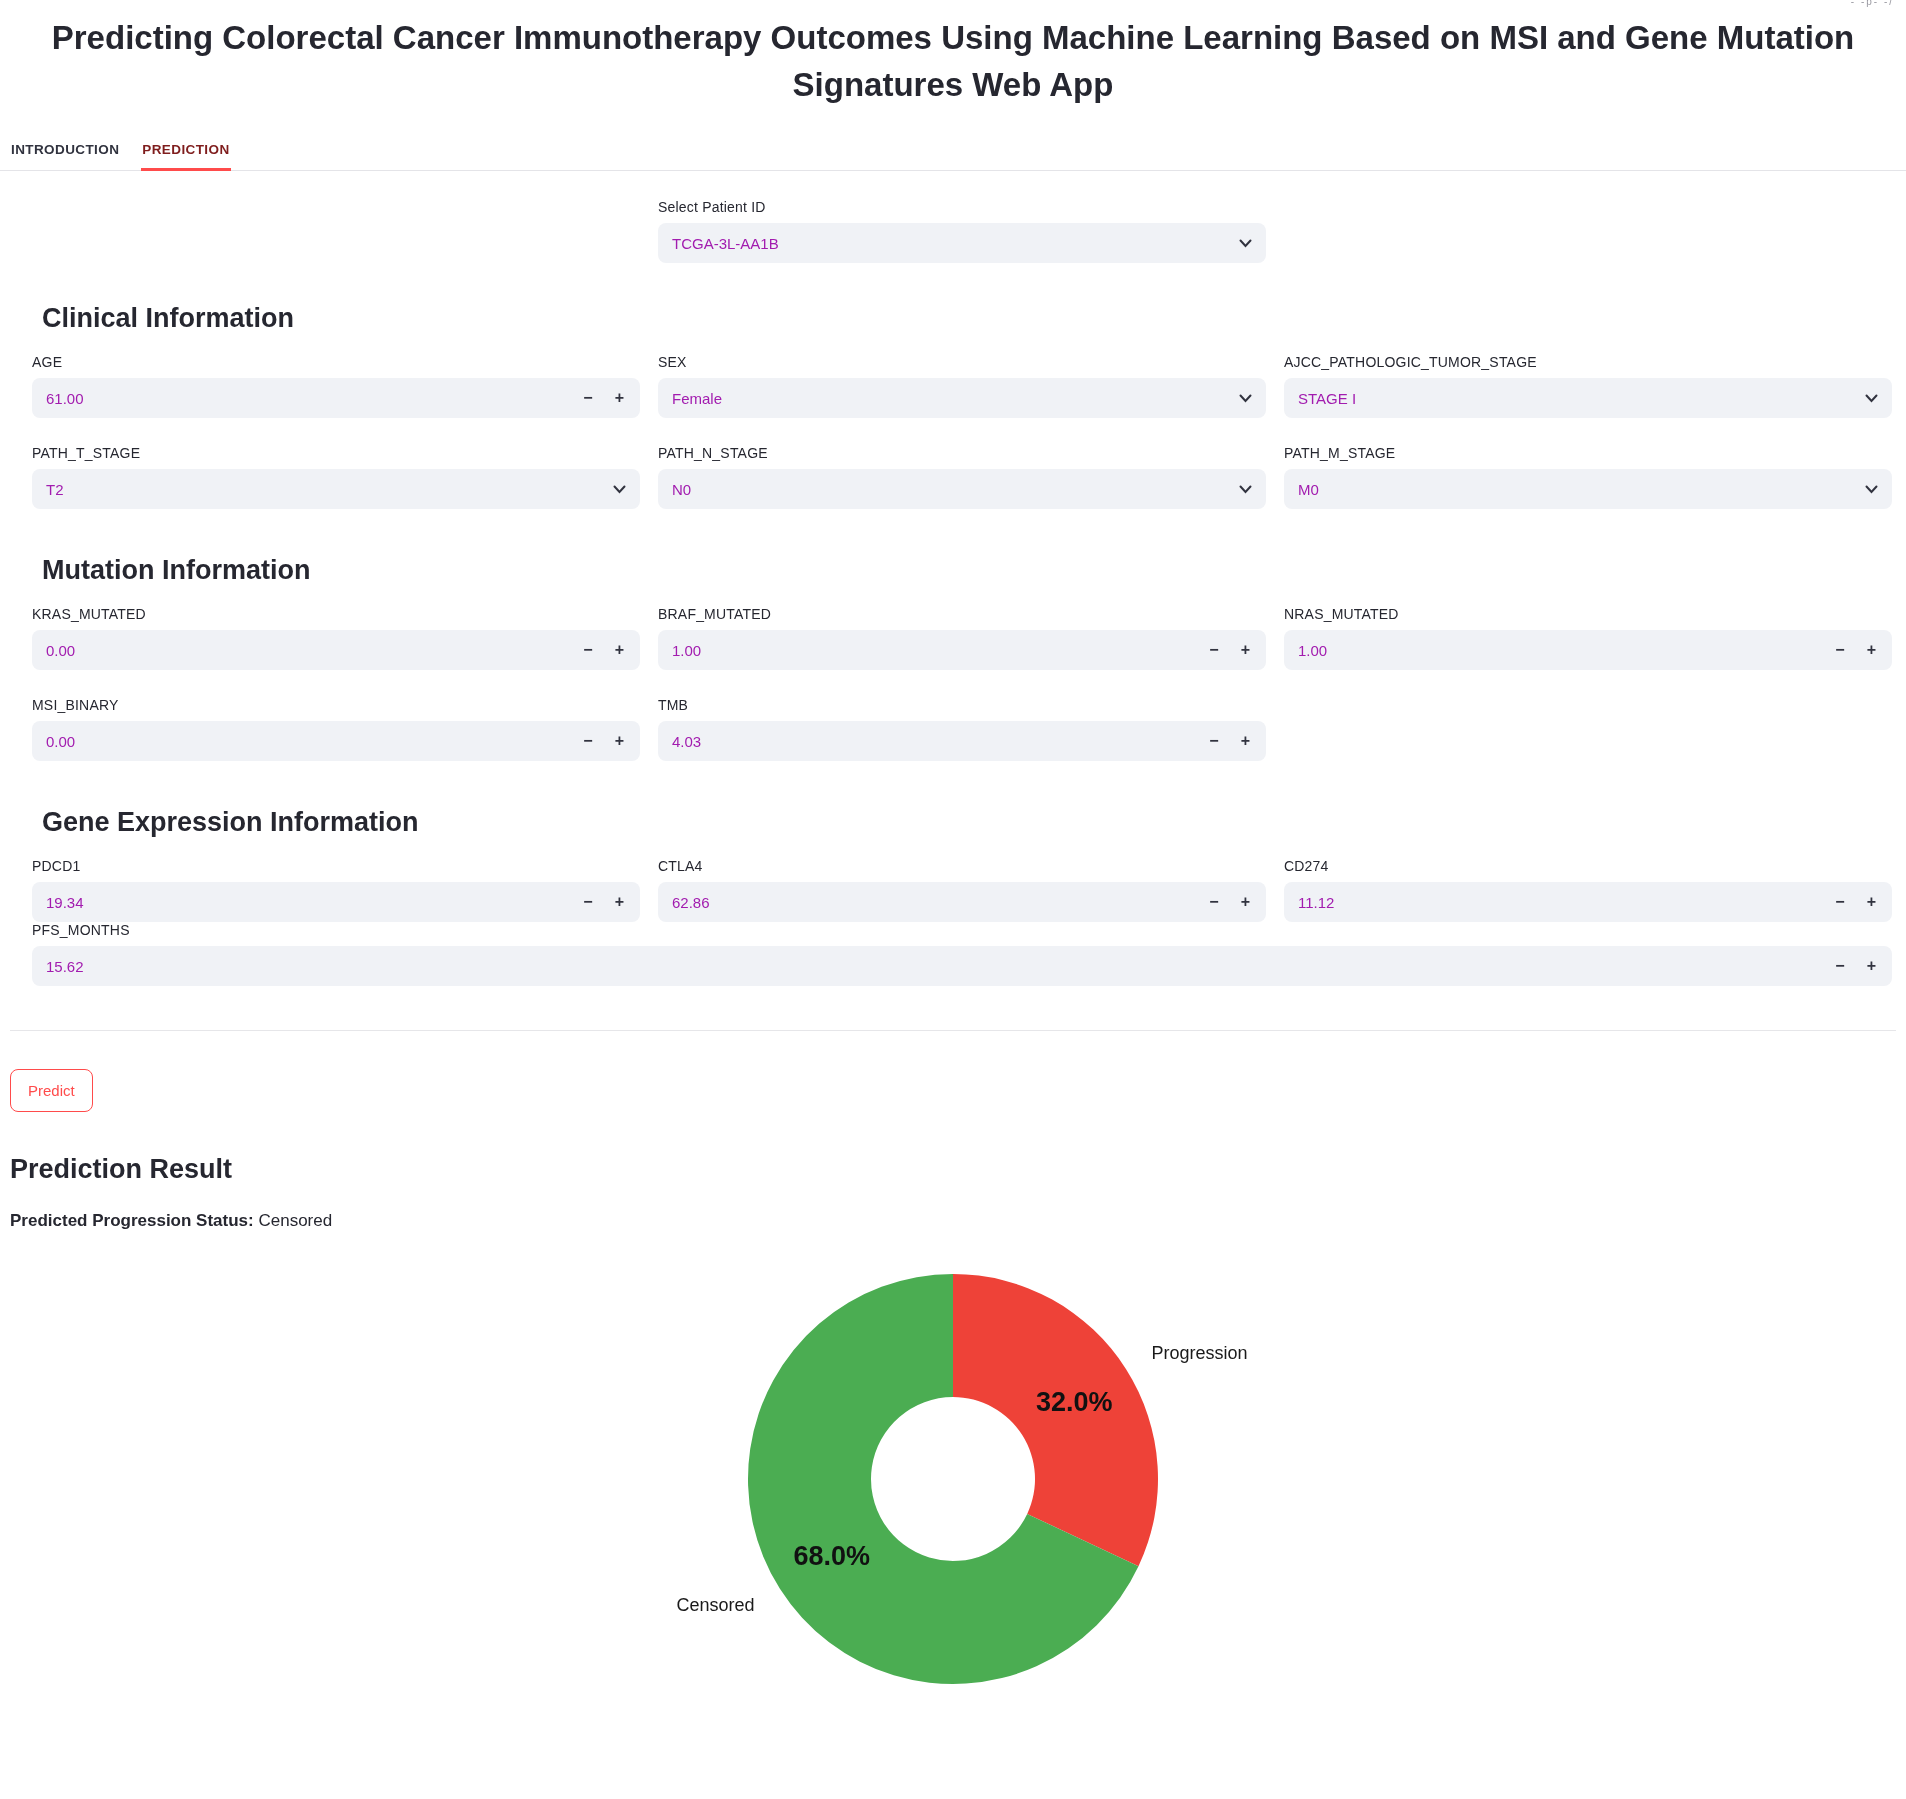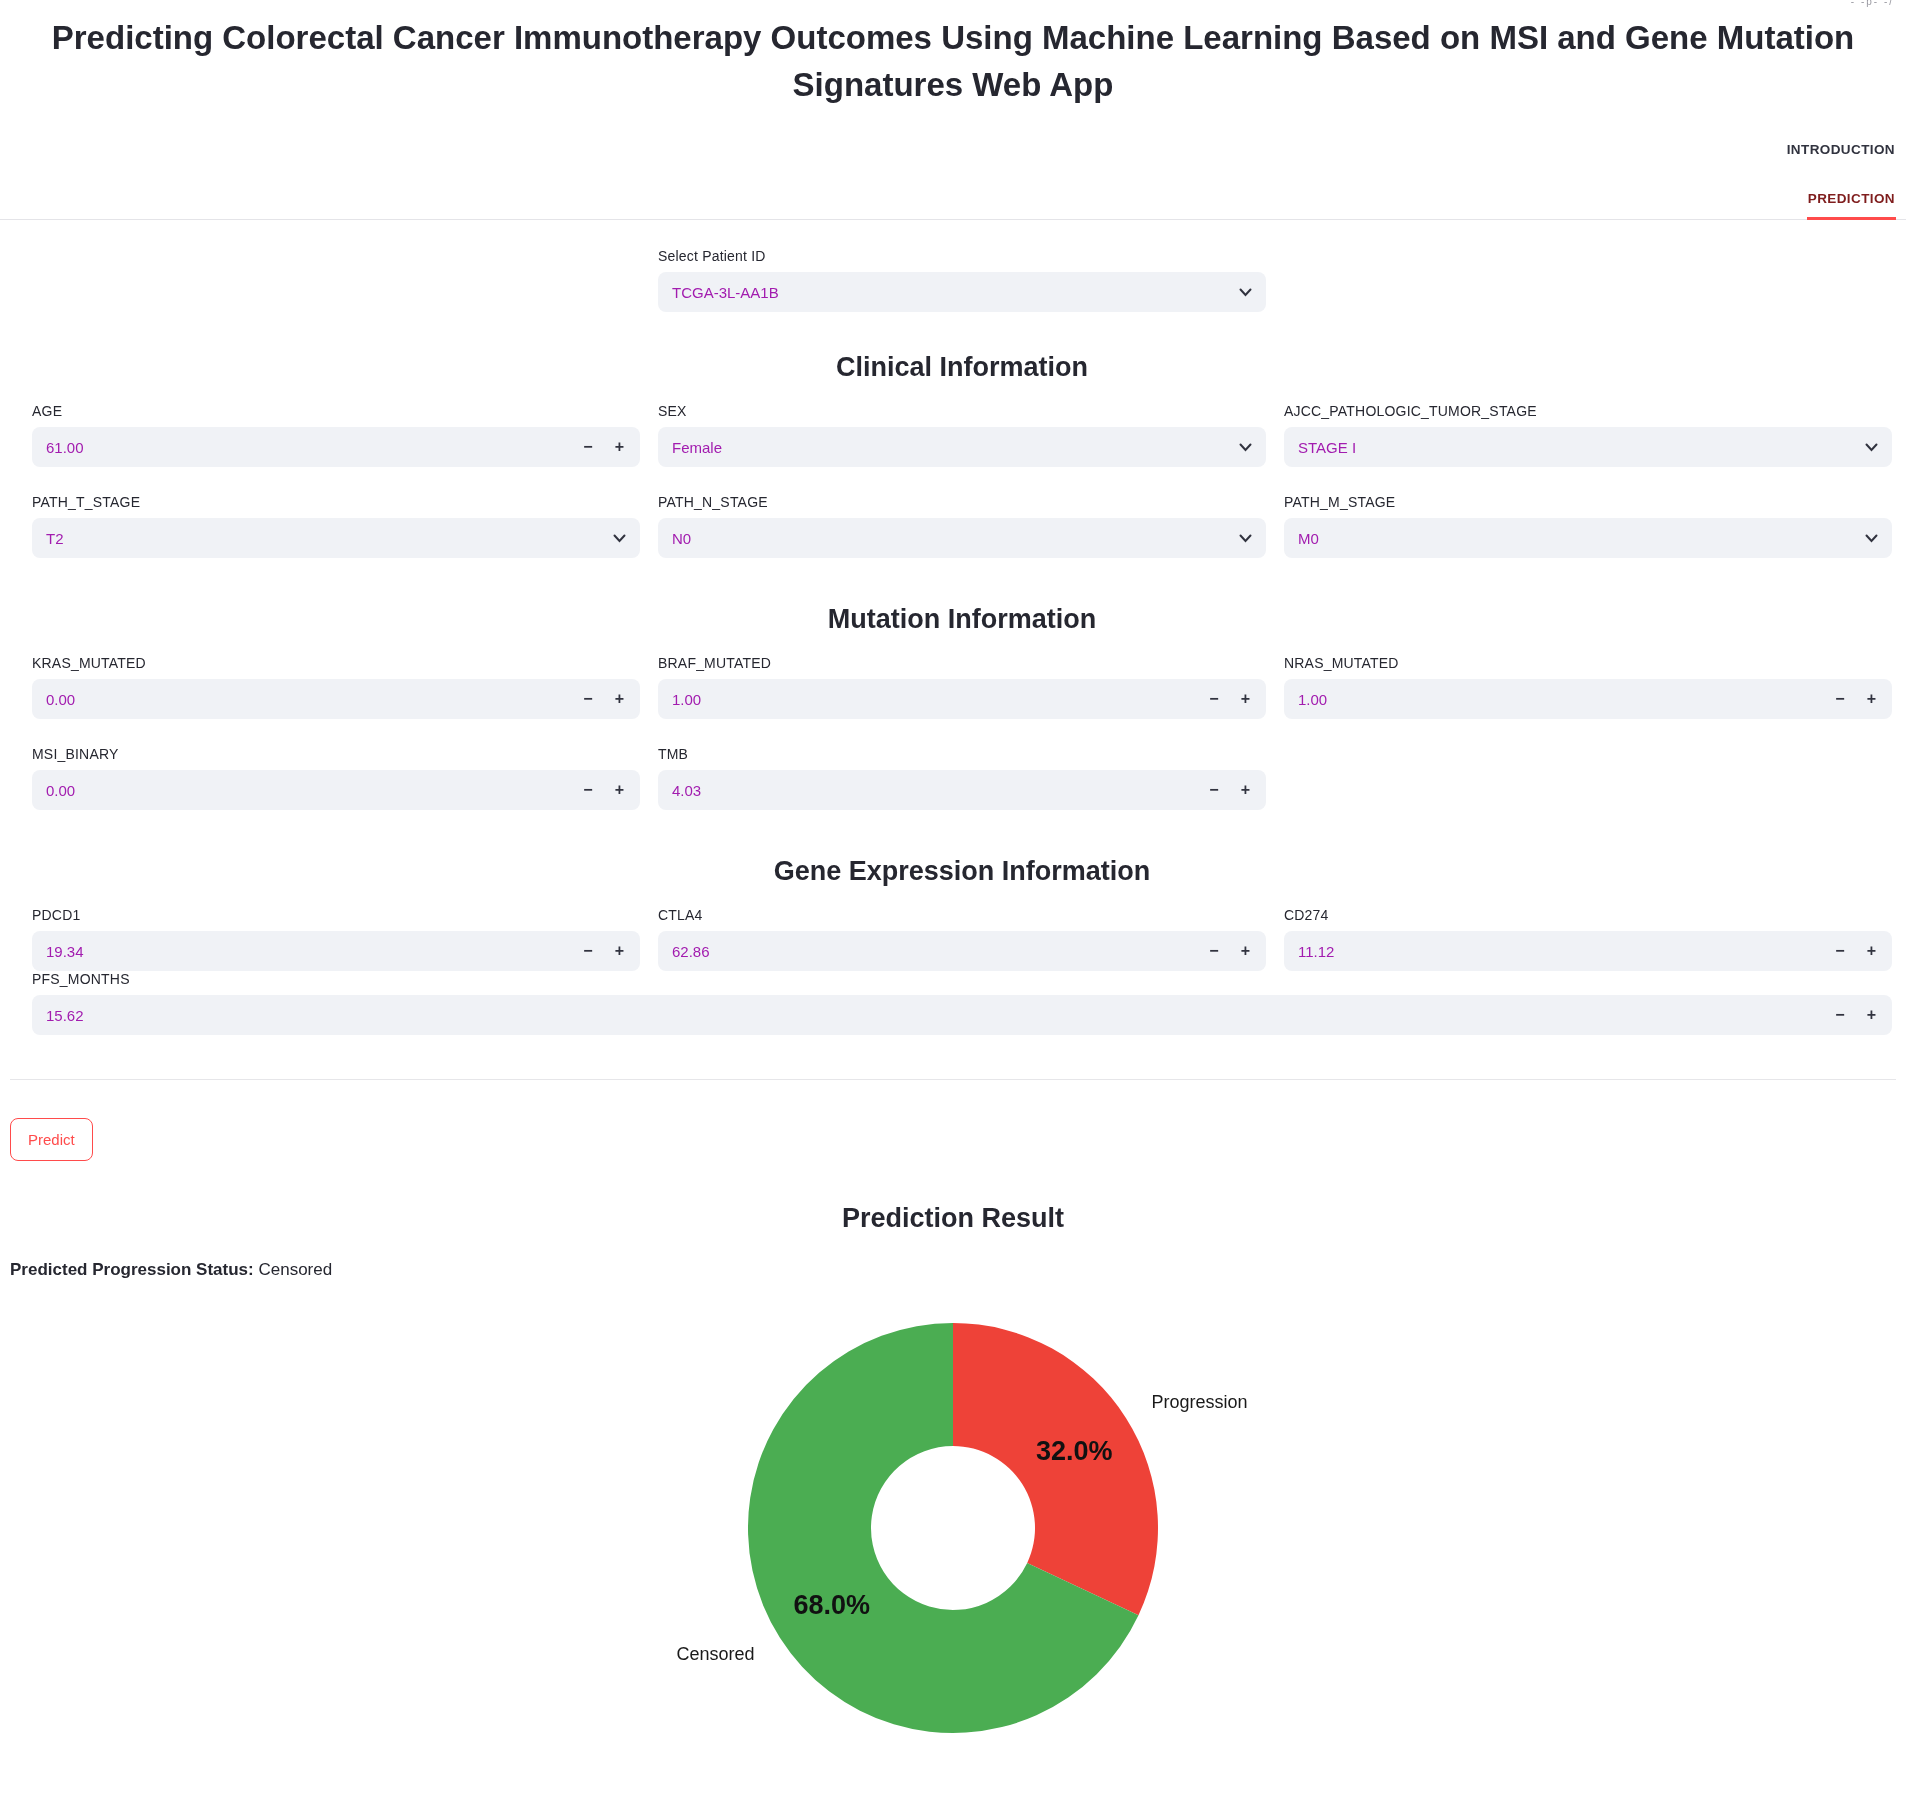--- a/index.html
+++ b/index.html
@@ -11,21 +11,21 @@
   .corner-artifact {
     position:absolute; top:-4px; right:12px; font-size:10px; color:#9a9aa2;
     letter-spacing:2px; user-select:none;
   }
   .app-title {
     margin:14px auto 0; max-width:1810px; text-align:center;
     font-size:33px; line-height:47px; font-weight:700; color:#262730;
   }
   .tabbar {
     margin-top:34px; padding:0 10px; border-bottom:1px solid #e4e4e8;
-    display:flex; gap:21px; align-items:flex-end;flex-direction:column;
+    display:flex; gap:21px; align-items:flex-end;
   }
   .tab {
     font-size:13.5px; font-weight:700; letter-spacing:.4px; color:#31333F;
     padding:0 1px 11px; cursor:pointer; border-bottom:3px solid transparent;
     margin-bottom:-1px;
   }
   .tab.active { color:#7f1d1d; border-bottom-color:#FF4B4B; }
   .content { padding:0 14px 0 10px;margin-left:22px; }
   .grid3 { display:grid; grid-template-columns:repeat(3,1fr); column-gap:18px; row-gap:27px; }
   .col2 { grid-column:2; }
@@ -40,21 +40,21 @@
   .control .value { flex:1; font-size:15px; color:#a21caf; }
   input.value {
     border:none; background:transparent; outline:none; font:inherit;
     font-size:15px; color:#31333F; width:100%;
   }
   .steppers { display:flex; gap:22px; margin-right:2px; }
   .stepper { font-size:16px; font-weight:700; color:#31333F; line-height:1; cursor:pointer; }
   .chev { width:13px; height:9px; flex:none; }
   .section-title {
     font-size:27px; font-weight:700; color:#262730;
-    margin:46px 0 20px; padding:0 10px;text-align:center;
+    margin:46px 0 20px; padding:0 10px;
   }
   .section-title.first { margin-top:40px; }
   .patient-block { margin-top:28px; }
   .divider { border:none; border-top:1px solid #e6e6e9; margin:44px 10px 0; }
   .predict-btn {
     margin:38px 0 0 10px; height:43px; padding:0 17px; background:#fff;
     border:1px solid #FF4B4B; border-radius:8px; color:#FF4B4B;
     font-size:15px; font-family:inherit; cursor:pointer;
   }
   .status-line { margin:26px 0 0 10px; font-size:17px; color:#262730; }

